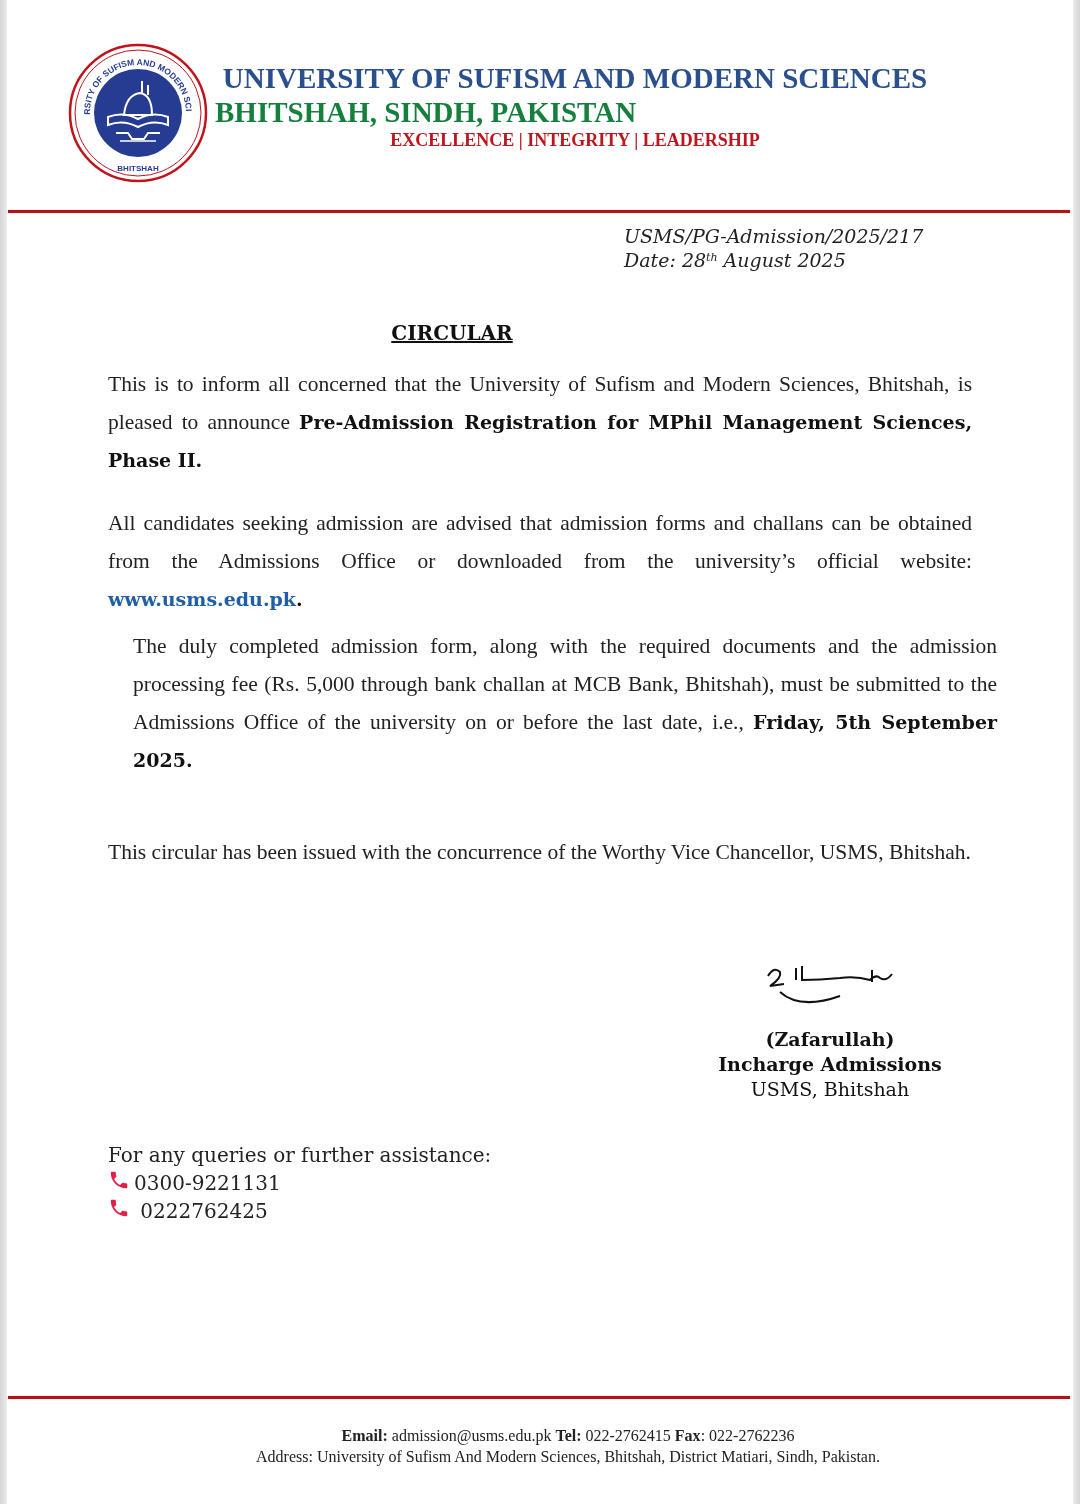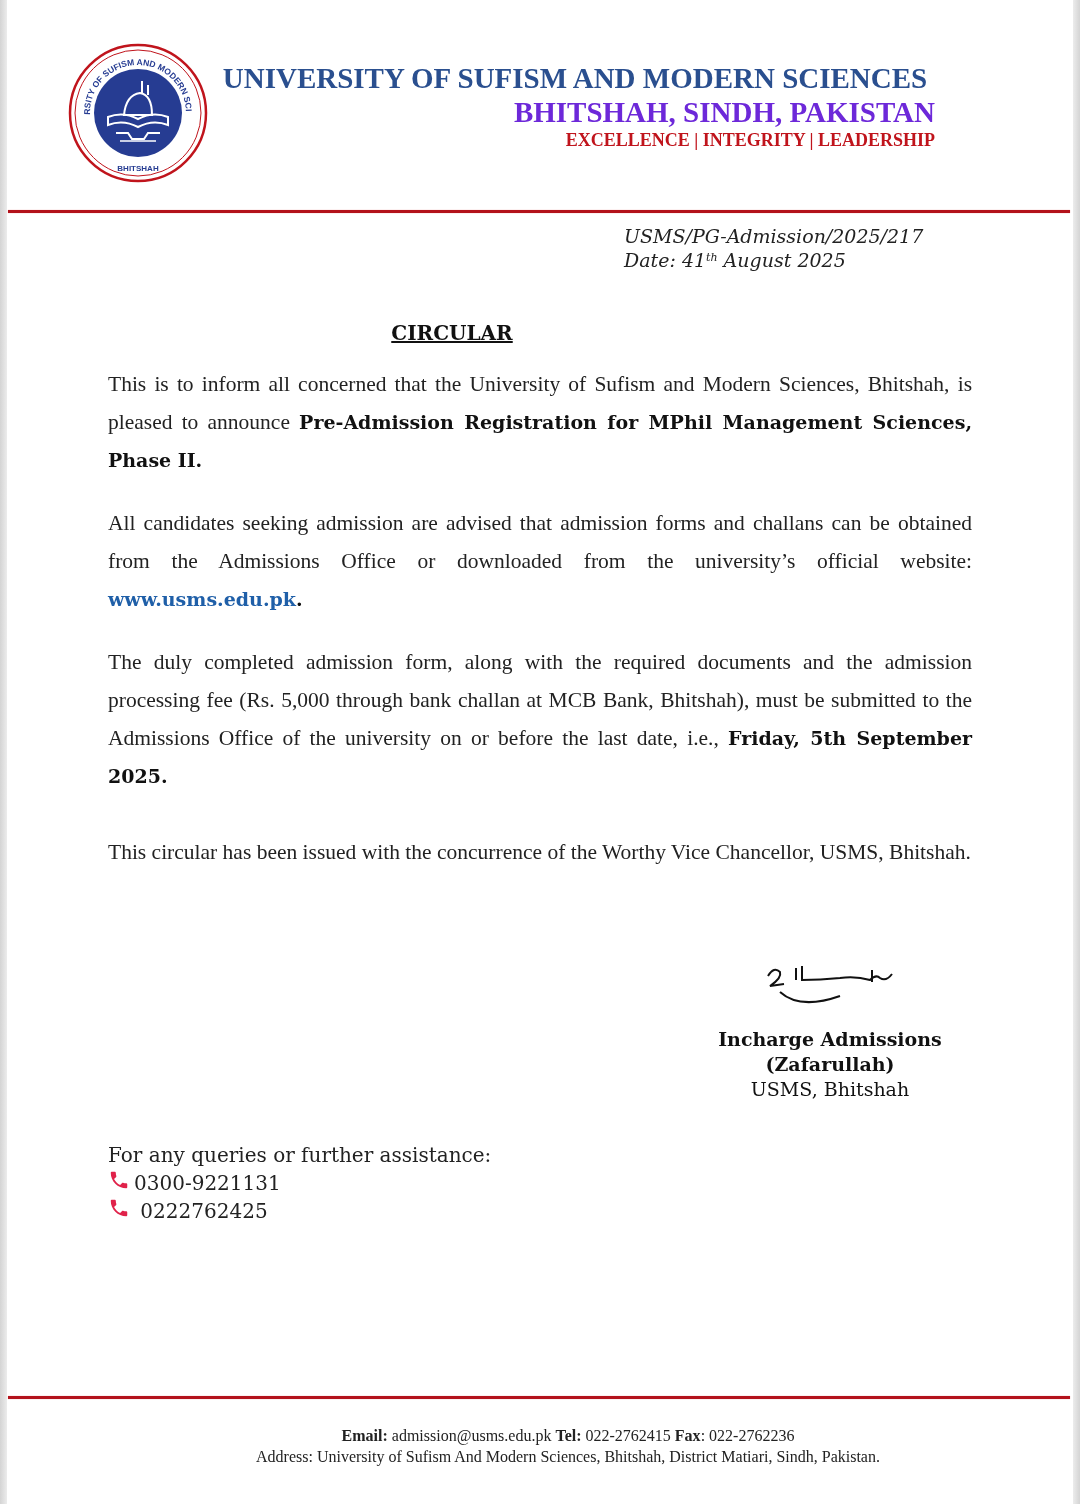--- a/index.html
+++ b/index.html
@@ -13,26 +13,26 @@
   .edge-right { position: absolute; right: 0; top: 0; width: 7px; height: 1504px; background: linear-gradient(to left, #d4d4d4, #ececec); }
 
   .logo { position: absolute; left: 68px; top: 43px; width: 140px; height: 140px; }
 
   .uni-title {
     position: absolute; left: 215px; top: 62px; width: 720px; text-align: center;
     font-family: "Liberation Serif", serif; font-weight: bold; color: #2a4f8f;
     font-size: 29px; line-height: 33px; letter-spacing: 0px;
   }
   .uni-sub {
-    position: absolute; left: 215px; top: 96px; width: 720px; text-align: right;
-    font-family: "Liberation Serif", serif; font-weight: bold; color: #6d28d9;
+    position: absolute; left: 215px; top: 96px; width: 720px; text-align: left;
+    font-family: "Liberation Serif", serif; font-weight: bold; color: #15803d;
     font-size: 29px; line-height: 33px;
   }
   .motto {
-    position: absolute; left: 215px; top: 129px; width: 720px; text-align: right;
+    position: absolute; left: 215px; top: 129px; width: 720px; text-align: center;
     font-family: "Liberation Serif", serif; font-weight: bold; color: #c0141c;
     font-size: 18px; line-height: 22px;
   }
   .rule { position: absolute; left: 8px; width: 1062px; height: 3px; background: #b3121b; box-shadow: 0 0 1px #d66; }
   .rule.top { top: 210px; }
   .rule.bottom { top: 1396px; }
 
   .ref { position: absolute; left: 624px; top: 224px; font-size: 19px; line-height: 24px; color: #222; font-style: italic; }
   .ref sup { font-size: 11px; vertical-align: 6px; line-height: 0; text-align: right; }
 
@@ -43,21 +43,21 @@
   }
 
   .para {
     position: absolute; left: 108px; width: 864px;
     font-family: "Liberation Serif", serif; font-size: 21.5px; line-height: 38px;
     text-align: justify; text-align-last: left; color: #222;
   }
   .para b { font-family: "DejaVu Serif", serif; font-size: 19px; color: #111; }
   .p1 { top: 365px; }
   .p2 { top: 504px; }
-  .p3 { top: 643px; }
+  .p3 { top: 627px; margin-left: 25px; }
   .p4 { top: 833px; }
   .link { color: #1f5fa8; font-family: "DejaVu Serif", serif; font-weight: bold; font-size: 19px; }
 
   .signature { position: absolute; left: 760px; top: 960px; width: 150px; height: 50px; }
   .sig-block { position: absolute; left: 700px; top: 1027px; width: 260px; text-align: center; font-size: 19px; line-height: 25px; color: #111; }
   .sig-block .b { font-weight: bold; }
 
   .queries { position: absolute; left: 108px; top: 1141px; font-size: 20px; line-height: 28px; color: #222; }
   .phone-row { display: flex; align-items: flex-start; }
   .phone-icon { width: 22px; height: 22px; display: inline-block; margin-right: 4px; }
@@ -94,42 +94,42 @@
 </svg>
 
 <div class="uni-title">UNIVERSITY OF SUFISM AND MODERN SCIENCES</div>
 <div class="uni-sub">BHITSHAH, SINDH, PAKISTAN</div>
 <div class="motto">EXCELLENCE | INTEGRITY | LEADERSHIP</div>
 
 <div class="rule top"></div>
 
 <div class="ref">
   <div>USMS/PG-Admission/2025/217</div>
-  <div><span>Date: 41</span><sup>th</sup><span> August 2025</span></div>
+  <div><span>Date: 28</span><sup>th</sup><span> August 2025</span></div>
 </div>
 
 <div class="circular">CIRCULAR</div>
 
 <div class="para p1"><span>This is to inform all concerned that the University of Sufism and Modern Sciences, Bhitshah, is pleased to announce </span><b>Pre-Admission Registration for MPhil Management Sciences, Phase II.</b></div>
 
 <div class="para p2"><span>All candidates seeking admission are advised that admission forms and challans can be obtained from the Admissions Office or downloaded from the university’s official website: </span><a class="link">www.usms.edu.pk</a><b>.</b></div>
 
 <div class="para p3"><span>The duly completed admission form, along with the required documents and the admission processing fee (Rs. 5,000 through bank challan at MCB Bank, Bhitshah), must be submitted to the Admissions Office of the university on or before the last date, i.e., </span><b>Friday, 5th September 2025.</b></div>
 
 <div class="para p4">This circular has been issued with the concurrence of the Worthy Vice Chancellor, USMS, Bhitshah.</div>
 
 <svg class="signature" viewBox="0 0 150 50">
   <path d="M 8 16 Q 14 6 20 12 Q 22 18 10 26 L 24 24" fill="none" stroke="#111" stroke-width="2"></path>
   <path d="M 36 8 L 36 20 M 42 6 L 42 20 Q 60 20 80 18 Q 96 16 110 20 Q 116 14 120 18 Q 126 22 132 14 M 112 10 L 112 22" fill="none" stroke="#111" stroke-width="2"></path>
   <path d="M 20 32 Q 40 50 80 36" fill="none" stroke="#111" stroke-width="2"></path>
 </svg>
 
 <div class="sig-block">
+  <div class="b">(Zafarullah)</div>
   <div class="b">Incharge Admissions</div>
-  <div class="b">(Zafarullah)</div>
   <div>USMS, Bhitshah</div>
 </div>
 
 <div class="queries">
   <div>For any queries or further assistance:</div>
   <div class="phone-row">
     <svg class="phone-icon" viewBox="0 0 24 24">
       <path d="M6.6 10.8c1.4 2.8 3.8 5.1 6.6 6.6l2.2-2.2c.3-.3.7-.4 1-.2 1.1.4 2.3.6 3.6.6.6 0 1 .4 1 1V20c0 .6-.4 1-1 1C10.6 21 3 13.4 3 4c0-.6.4-1 1-1h3.5c.6 0 1 .4 1 1 0 1.3.2 2.5.6 3.6.1.3 0 .7-.2 1L6.6 10.8z" fill="#e0224a"></path>
     </svg>
     <span>0300-9221131</span>

